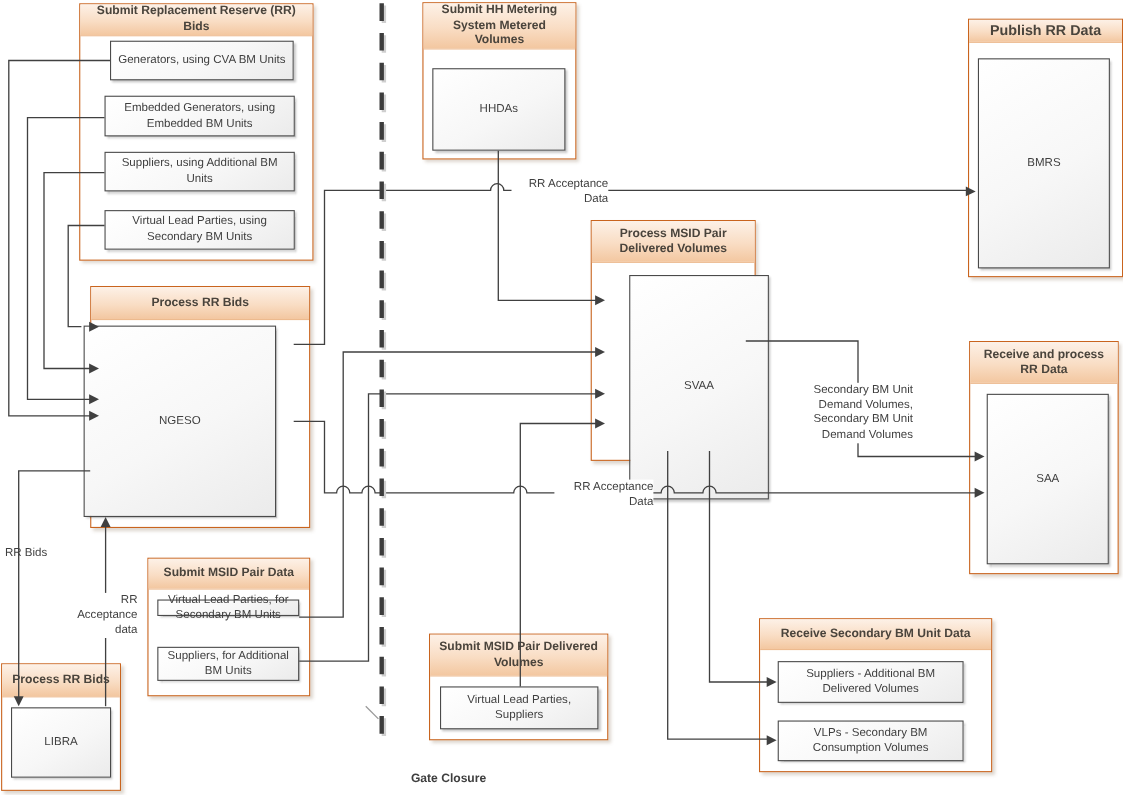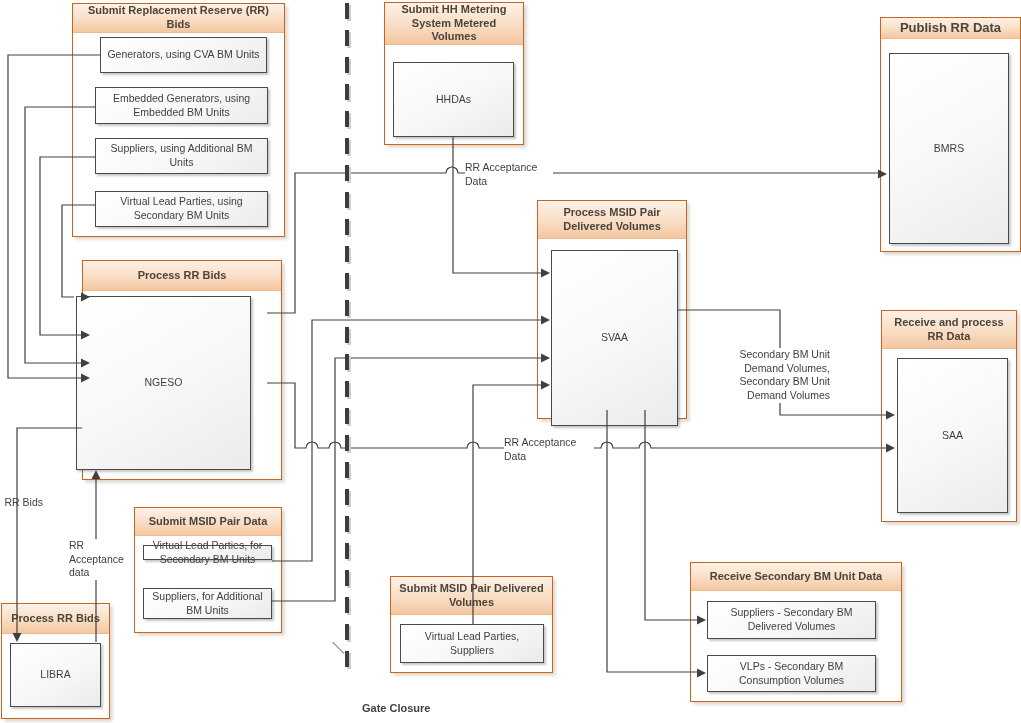--- a/index.html
+++ b/index.html
@@ -23,21 +23,21 @@
   .node{
     position:absolute;border:1px solid #4a4a4a;
     background:linear-gradient(150deg,#ffffff 0%,#f7f7f7 55%,#ebebeb 100%);
     box-shadow:2px 2px 2px rgba(0,0,0,0.22);
     display:flex;align-items:center;justify-content:center;text-align:center;
     font-size:10.5px;color:#3f3f3f;line-height:1.3;padding:2px 5px;box-sizing:border-box;z-index:2;
   }
   #wires{position:absolute;left:0;top:0;z-index:5;pointer-events:none;}
   .edge-label{
     position:absolute;z-index:10;font-size:10.5px;line-height:1.3;color:#3f3f3f;
-    background:#ffffff;text-align:left;
+    background:#ffffff;text-align:right;
   }
   .edge-label.left{text-align:right;}
   .edge-label.bold{font-weight:700;font-size:11px;background:transparent;margin-left:44px;}
 </style>
 </head>
 <body>
 
 <div id="canvas">
 
   <svg id="wires" width="1021" height="723" viewBox="0 0 1021 723">
@@ -121,29 +121,29 @@
   </div>
 
   <div class="node" style="left:95px;top:87px;width:173px;height:37px">Embedded Generators, using Embedded BM Units</div>
   <div class="node" style="left:100px;top:37px;width:167px;height:36px">Generators, using CVA BM Units</div>
   <div class="node" style="left:95px;top:191px;width:173px;height:36px">Virtual Lead Parties, using Secondary BM Units</div>
   <div class="node" style="left:95px;top:138px;width:173px;height:36px">Suppliers, using Additional BM Units</div>
 
   <div class="node" style="left:393px;top:62px;width:121px;height:75px">HHDAs</div>
   <div class="node" style="left:889px;top:53px;width:120px;height:191px">BMRS</div>
   <div class="node" style="left:76px;top:296px;width:175px;height:174px">NGESO</div>
-  <div class="node" style="left:551px;top:250px;width:127px;height:176px">SVAA</div>
+  <div class="node" style="left:572px;top:250px;width:127px;height:204px">SVAA</div>
   <div class="node" style="left:897px;top:358px;width:111px;height:155px">SAA</div>
 
   <div class="node" style="left:143px;top:545px;width:129px;height:15px">Virtual Lead Parties, for Secondary BM Units</div>
   <div class="node" style="left:143px;top:588px;width:129px;height:31px">Suppliers, for Additional BM Units</div>
 
   <div class="node" style="left:400px;top:624px;width:144px;height:39px">Virtual Lead Parties, Suppliers</div>
 
-  <div class="node" style="left:707px;top:601px;width:169px;height:38px">Suppliers - Secondary BM Delivered Volumes</div>
+  <div class="node" style="left:707px;top:601px;width:169px;height:38px">Suppliers - Additional BM Delivered Volumes</div>
   <div class="node" style="left:707px;top:655px;width:169px;height:37px">VLPs - Secondary BM Consumption Volumes</div>
 
   <div class="node" style="left:10px;top:643px;width:91px;height:64px">LIBRA</div>
 
   <div class="edge-label left" style="left:1px;top:496px;width:42px;background:transparent">RR Bids</div>
   <div class="edge-label" style="left:69px;top:539px;width:56px">RR Acceptance data</div>
   <div class="edge-label" style="left:465px;top:161px;width:88px">RR Acceptance Data</div>
   <div class="edge-label" style="left:504px;top:436px;width:90px">RR Acceptance Data</div>
   <div class="edge-label left" style="left:736px;top:348px;width:94px">Secondary BM Unit Demand Volumes, Secondary BM Unit Demand Volumes</div>
   <div class="edge-label bold" style="left:318px;top:701px;width:80px">Gate Closure</div>

